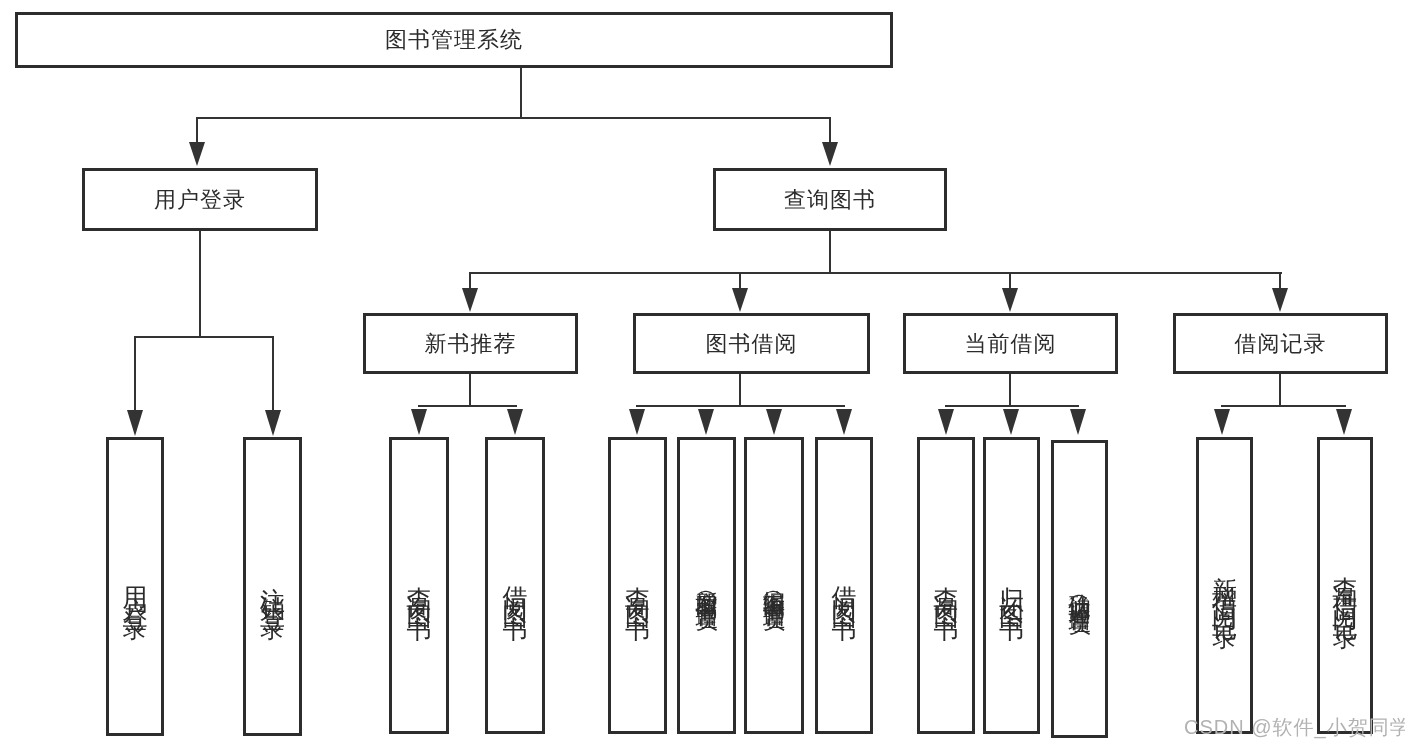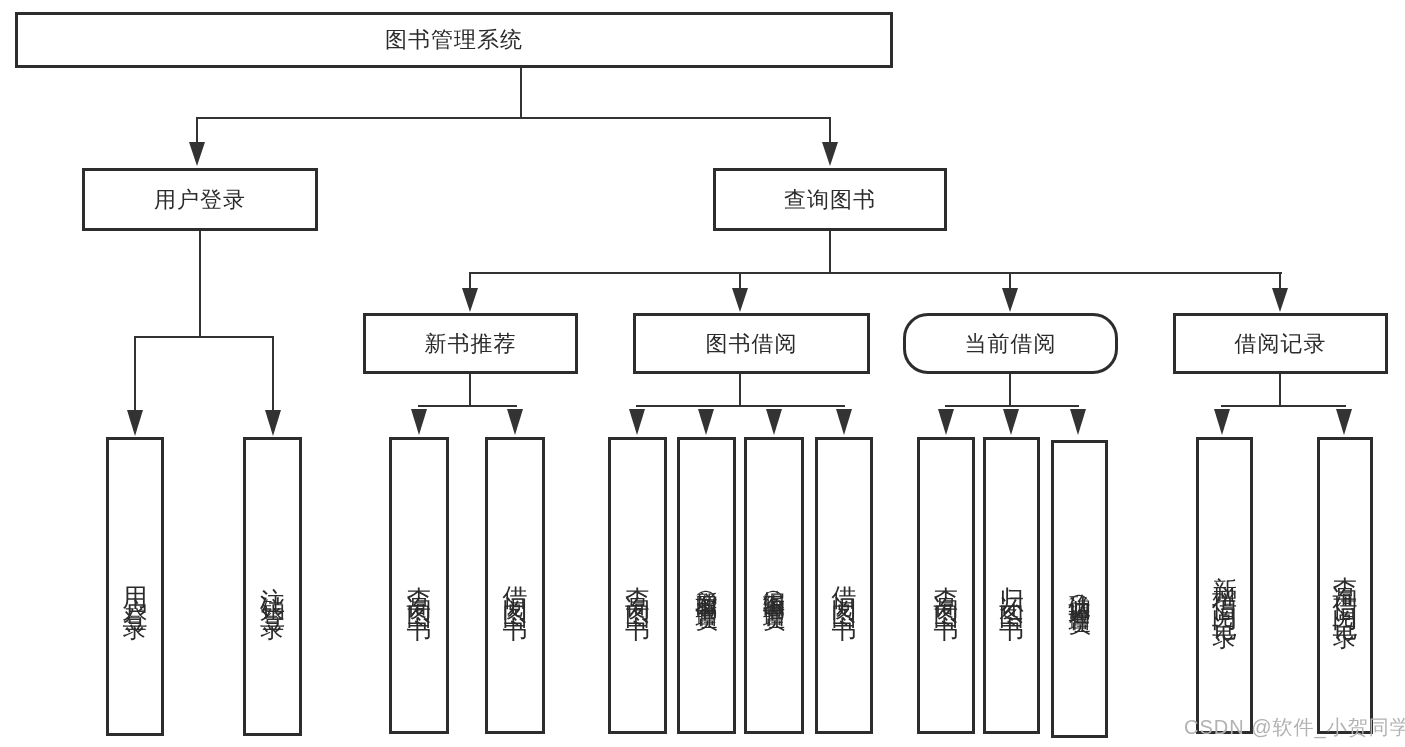--- a/index.html
+++ b/index.html
@@ -105,21 +105,21 @@
   <div class="tri" style="left:732px;top:288px;"></div>
   <div class="tri" style="left:1002px;top:288px;"></div>
   <div class="tri" style="left:1272px;top:288px;"></div>
 
   <div class="node" style="left:363px;top:313px;width:215px;height:61px;">
     <span>新书推荐</span>
   </div>
   <div class="node" style="left:633px;top:313px;width:237px;height:61px;">
     <span>图书借阅</span>
   </div>
-  <div class="node" style="left:903px;top:313px;width:215px;height:61px;border-radius:25px;">
+  <div class="node" style="left:903px;top:313px;width:215px;height:61px;">
     <span>当前借阅</span>
   </div>
   <div class="node" style="left:1173px;top:313px;width:215px;height:61px;">
     <span>借阅记录</span>
   </div>
 
   <div class="lv" style="left:469px;top:374px;height:33px;"></div>
   <div class="lh" style="left:418px;top:405px;width:99px;"></div>
   <div class="tri big" style="left:411px;top:409px;"></div>
   <div class="tri big" style="left:507px;top:409px;"></div>

